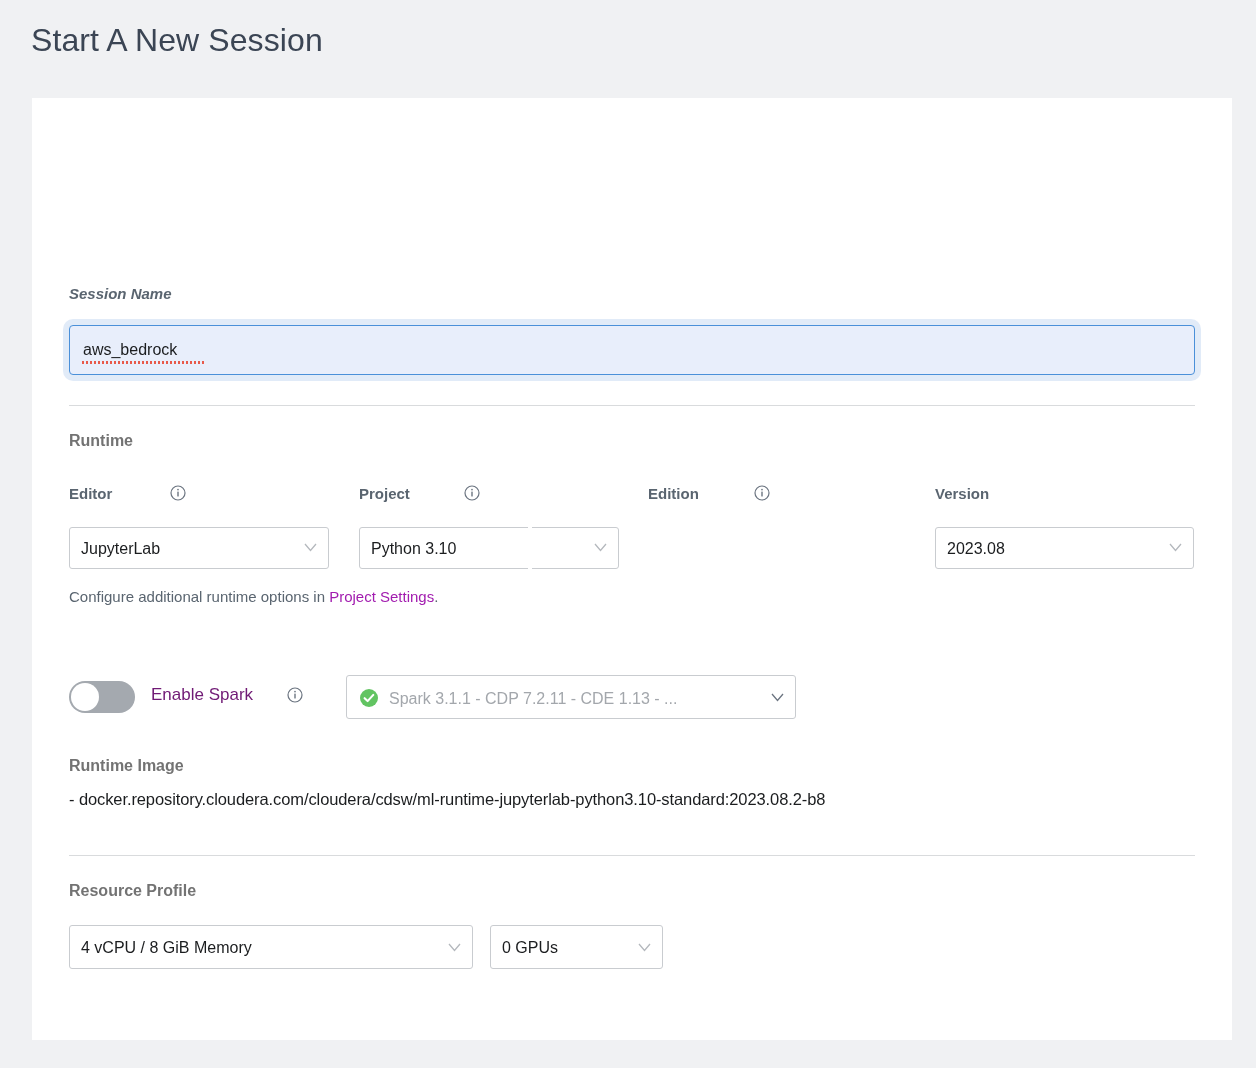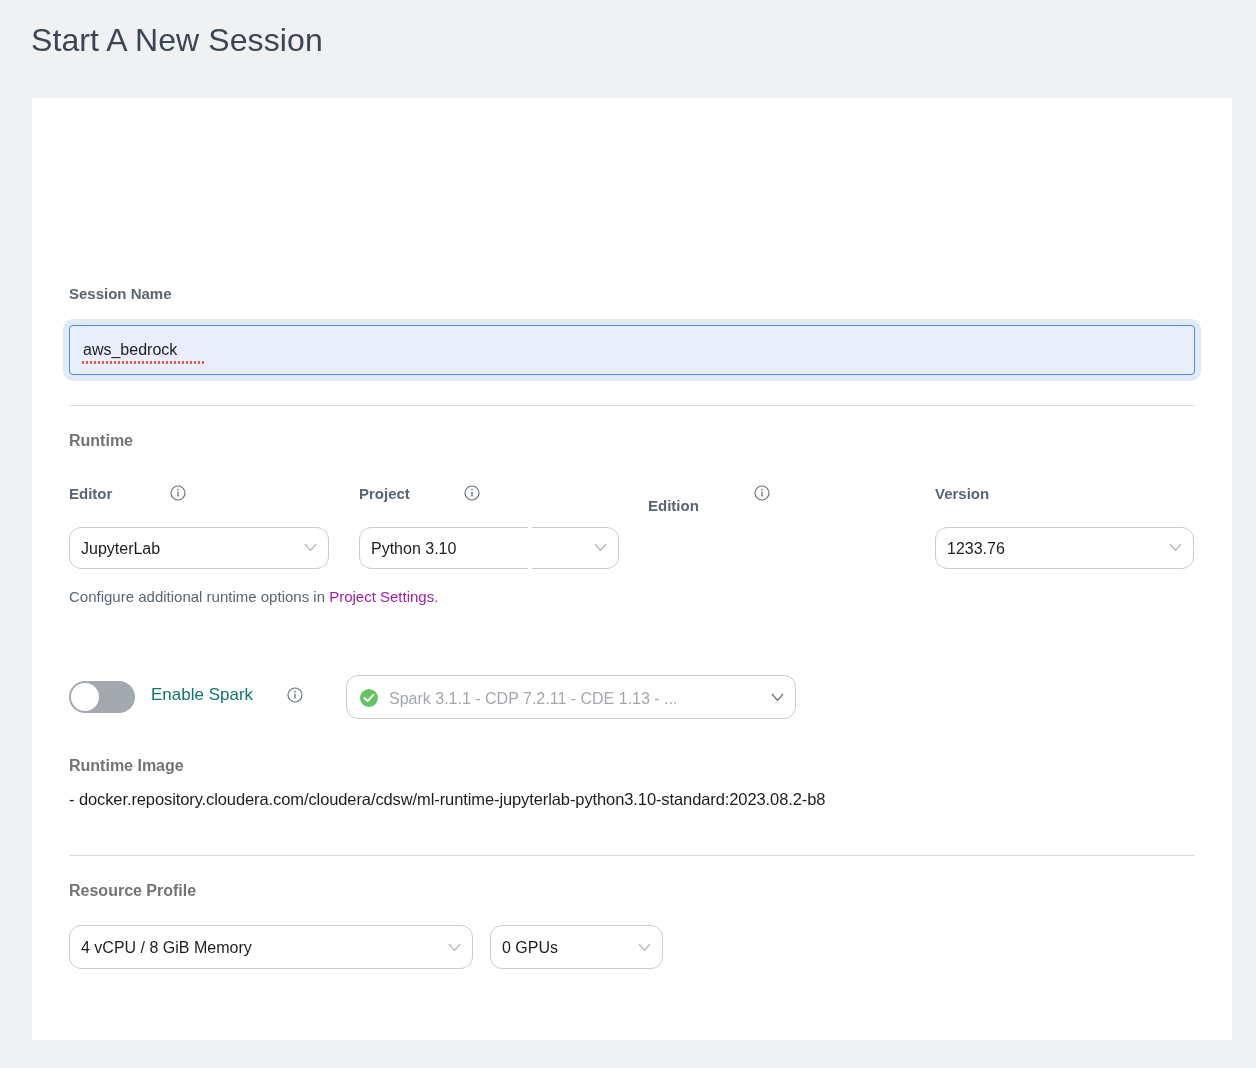--- a/index.html
+++ b/index.html
@@ -103,21 +103,21 @@
     position: absolute;
     width: 16px; height: 16px;
   }
   .info-icon svg { display: block; }
 
   
   .select {
     position: absolute;
     height: 42px;
     border: 1px solid #c9ccd0;
-    border-radius: 12px;
+    border-radius: 3px;
     background: #ffffff;
   }
   .select .sel-text {
     position: absolute;
     left: 11px; top: 0;
     height: 42px;
     line-height: 42px;
     font-size: 16px;
     color: #1b1d1f;
     white-space: nowrap;
@@ -143,21 +143,21 @@
     position: absolute;
     left: 2px; top: 2px;
     width: 28px; height: 28px;
     border-radius: 50%;
     background: #ffffff;
   }
   .spark-label {
     position: absolute;
     left: 151px; top: 685px;
     font-size: 17px;
-    color: #0f766e;
+    color: #701a75;
     white-space: nowrap;
   }
   .check-icon {
     position: absolute;
     left: 338px; top: 685px;
     width: 20px; height: 20px;
   }
   .check-icon svg { display: block; }
 
   
@@ -192,21 +192,21 @@
 </style>
 </head>
 <body>
 
 <div id="page">
 
   <div class="page-title">Start A New Session</div>
 
   <div class="card">
 
-    <div class="field-label" style="left:37px; top:186px;">Session Name</div>
+    <div class="field-label" style="left:37px; top:186px;font-style:italic;">Session Name</div>
 
     <div class="name-input-wrap" style="left:37px; top:227px;">
       <div class="name-input-glow"></div>
       <input class="name-input" type="text" value="aws_bedrock" style="">
       <div class="spell-underline"></div>
     </div>
 
     <div class="divider" style="left:37px; top:307px; width:1126px;"></div>
 
     <div class="section-heading" style="left:37px; top:332px;">Runtime</div>
@@ -238,32 +238,32 @@
     </span>
     <div class="select" style="left:327px; top:429px; width:260px;">
       <span class="sel-text" style="width:210px;">Python 3.10</span>
       <span class="chev">
         <svg width="13" height="9" viewBox="0 0 13 9">
           <path d="M1 1 L6.5 7.5 L12 1" fill="none" stroke="#b4b8bd" stroke-width="1.3"></path>
         </svg>
       </span>
     </div>
 
-    <div class="field-label" style="left:616px; top:386px;margin-top:12px;">Edition</div>
+    <div class="field-label" style="left:616px; top:386px;">Edition</div>
     <span class="info-icon" style="left:722px; top:387px;">
       <svg width="16" height="16" viewBox="0 0 16 16">
         <circle cx="8" cy="8" r="7" fill="none" stroke="#6b7480" stroke-width="1.2"></circle>
         <circle cx="8" cy="4.6" r="0.85" fill="#6b7480"></circle>
         <rect x="7.3" y="6.6" width="1.4" height="5" rx="0.5" fill="#6b7480"></rect>
       </svg>
     </span>
 
     <div class="field-label" style="left:903px; top:386px;">Version</div>
     <div class="select" style="left:903px; top:429px; width:259px;">
-      <span class="sel-text" style="width:209px;">1233.76</span>
+      <span class="sel-text" style="width:209px;">2023.08</span>
       <span class="chev">
         <svg width="13" height="9" viewBox="0 0 13 9">
           <path d="M1 1 L6.5 7.5 L12 1" fill="none" stroke="#b4b8bd" stroke-width="1.3"></path>
         </svg>
       </span>
     </div>
 
     <div class="helper-text" style="left:37px; top:490px;">
       <span>Configure additional runtime options in </span><a href="#">Project Settings</a><span>.</span>
     </div>

